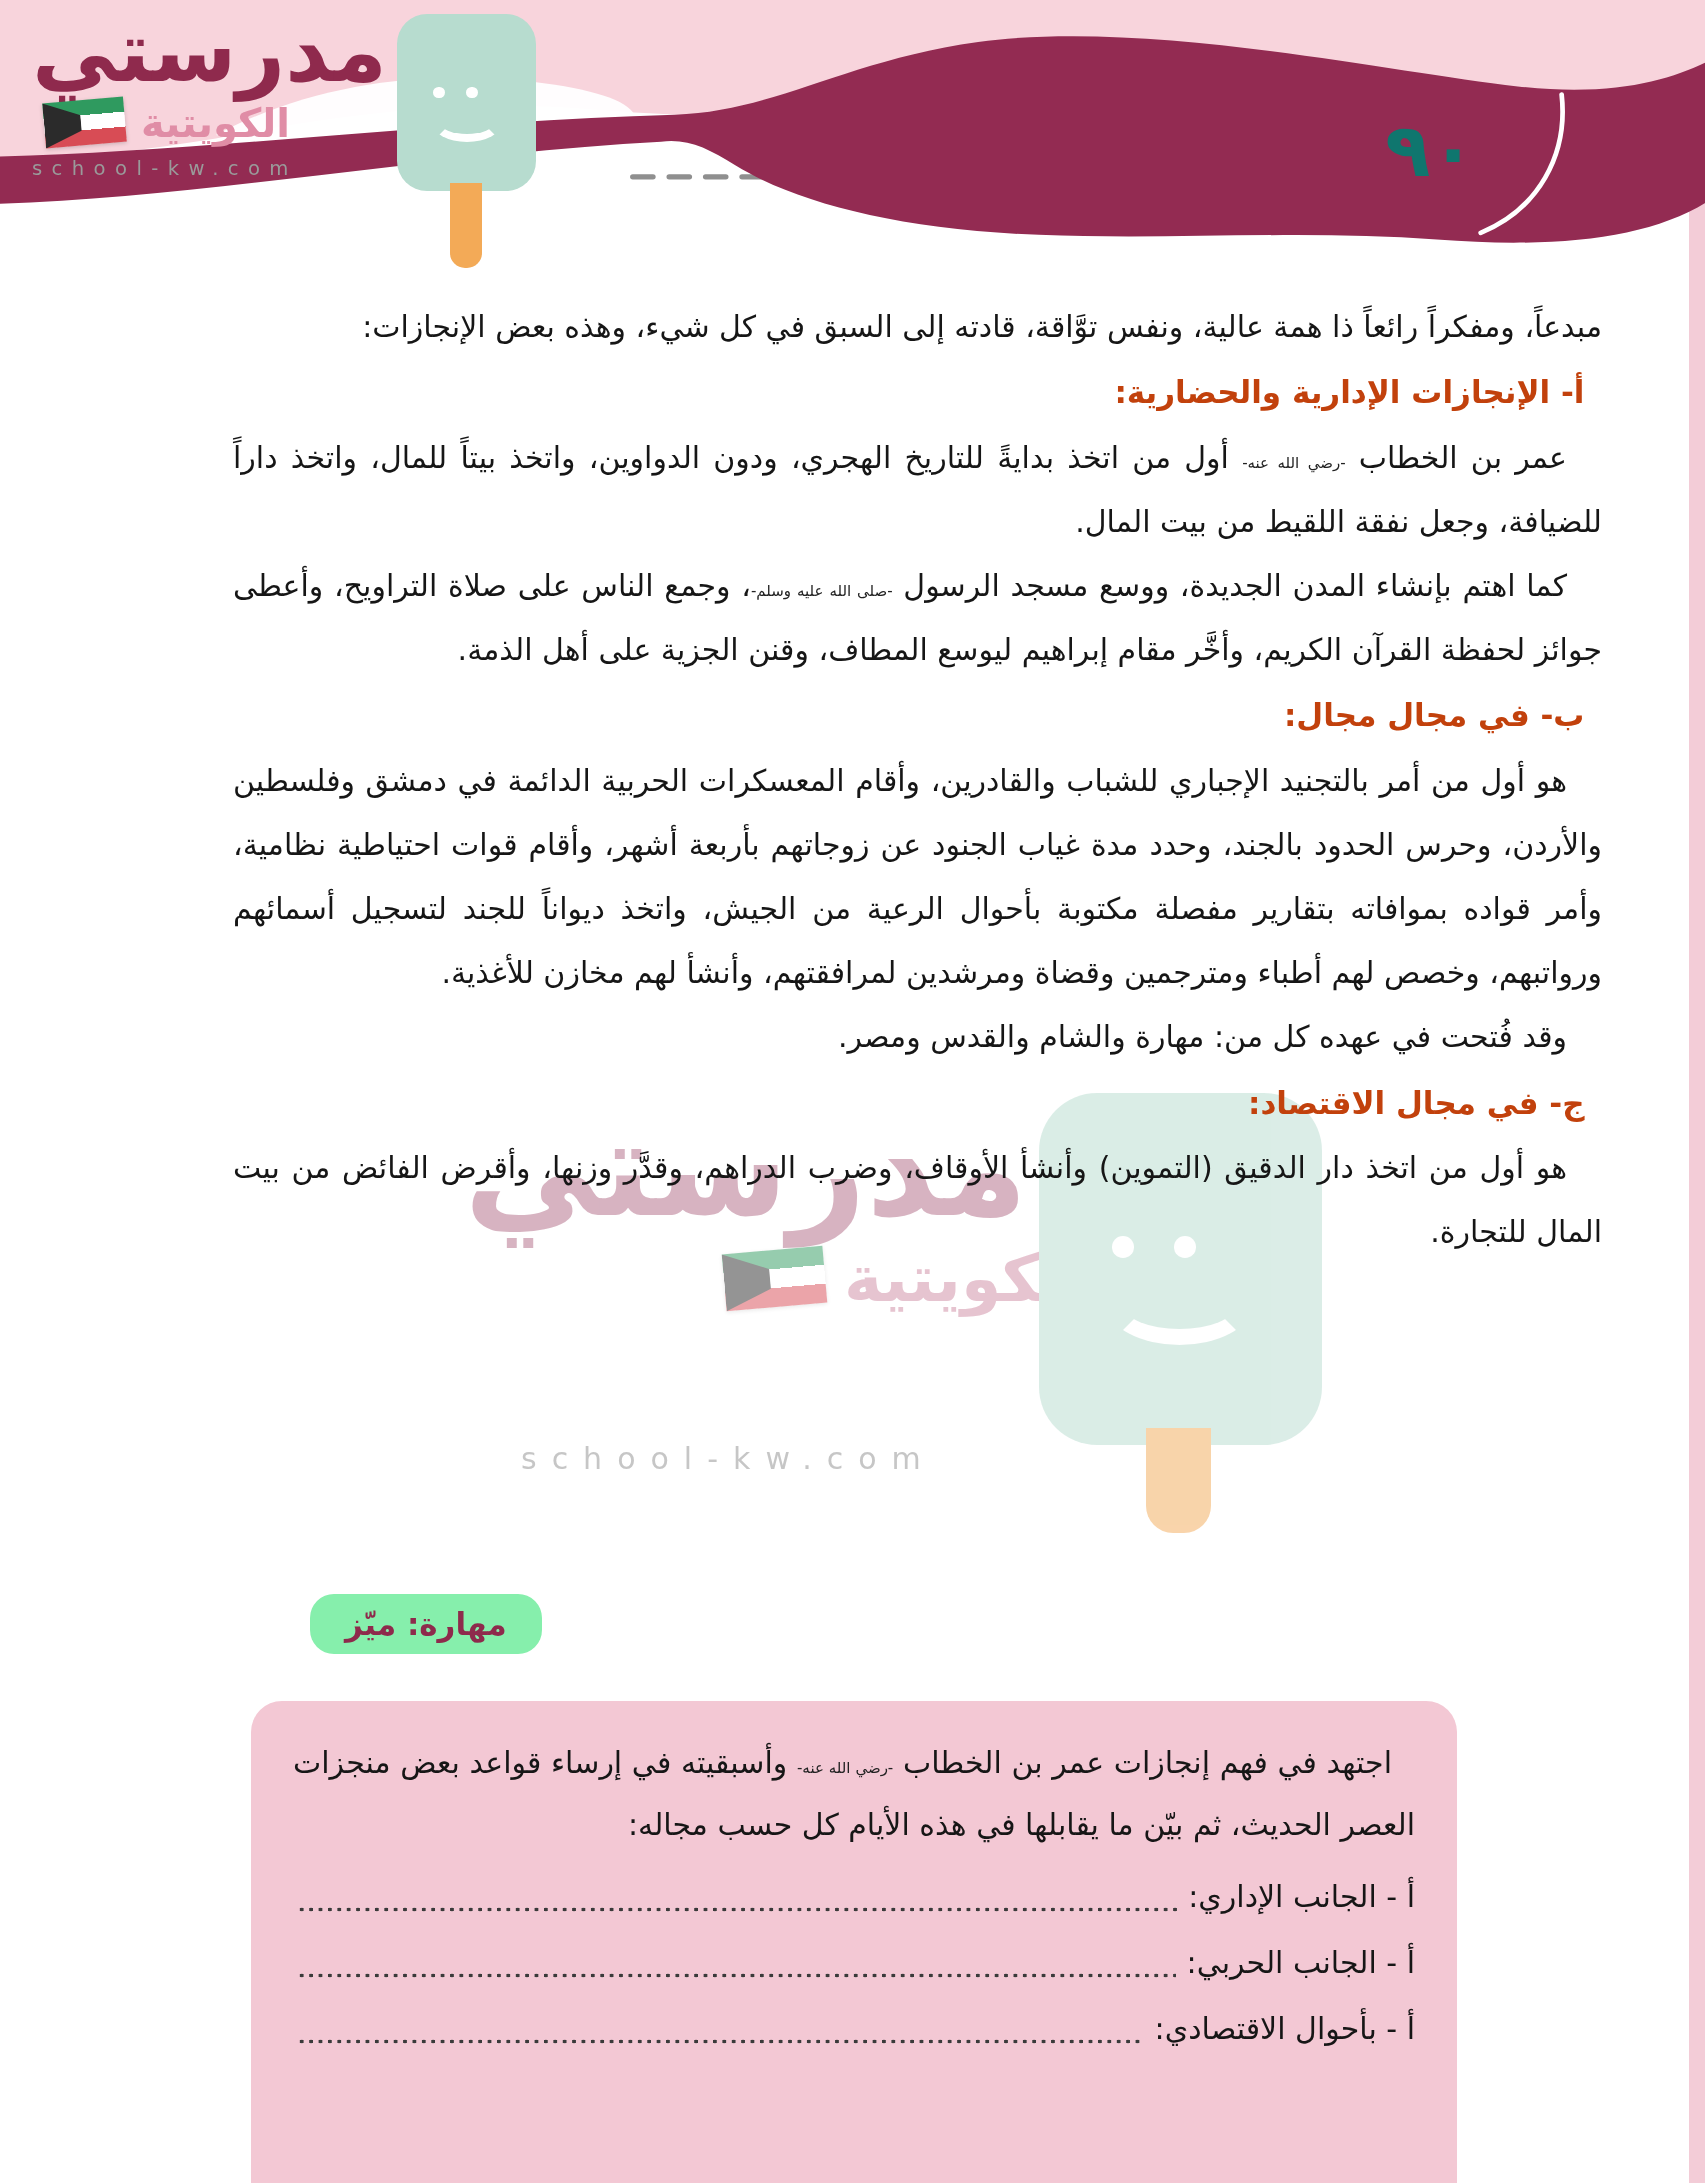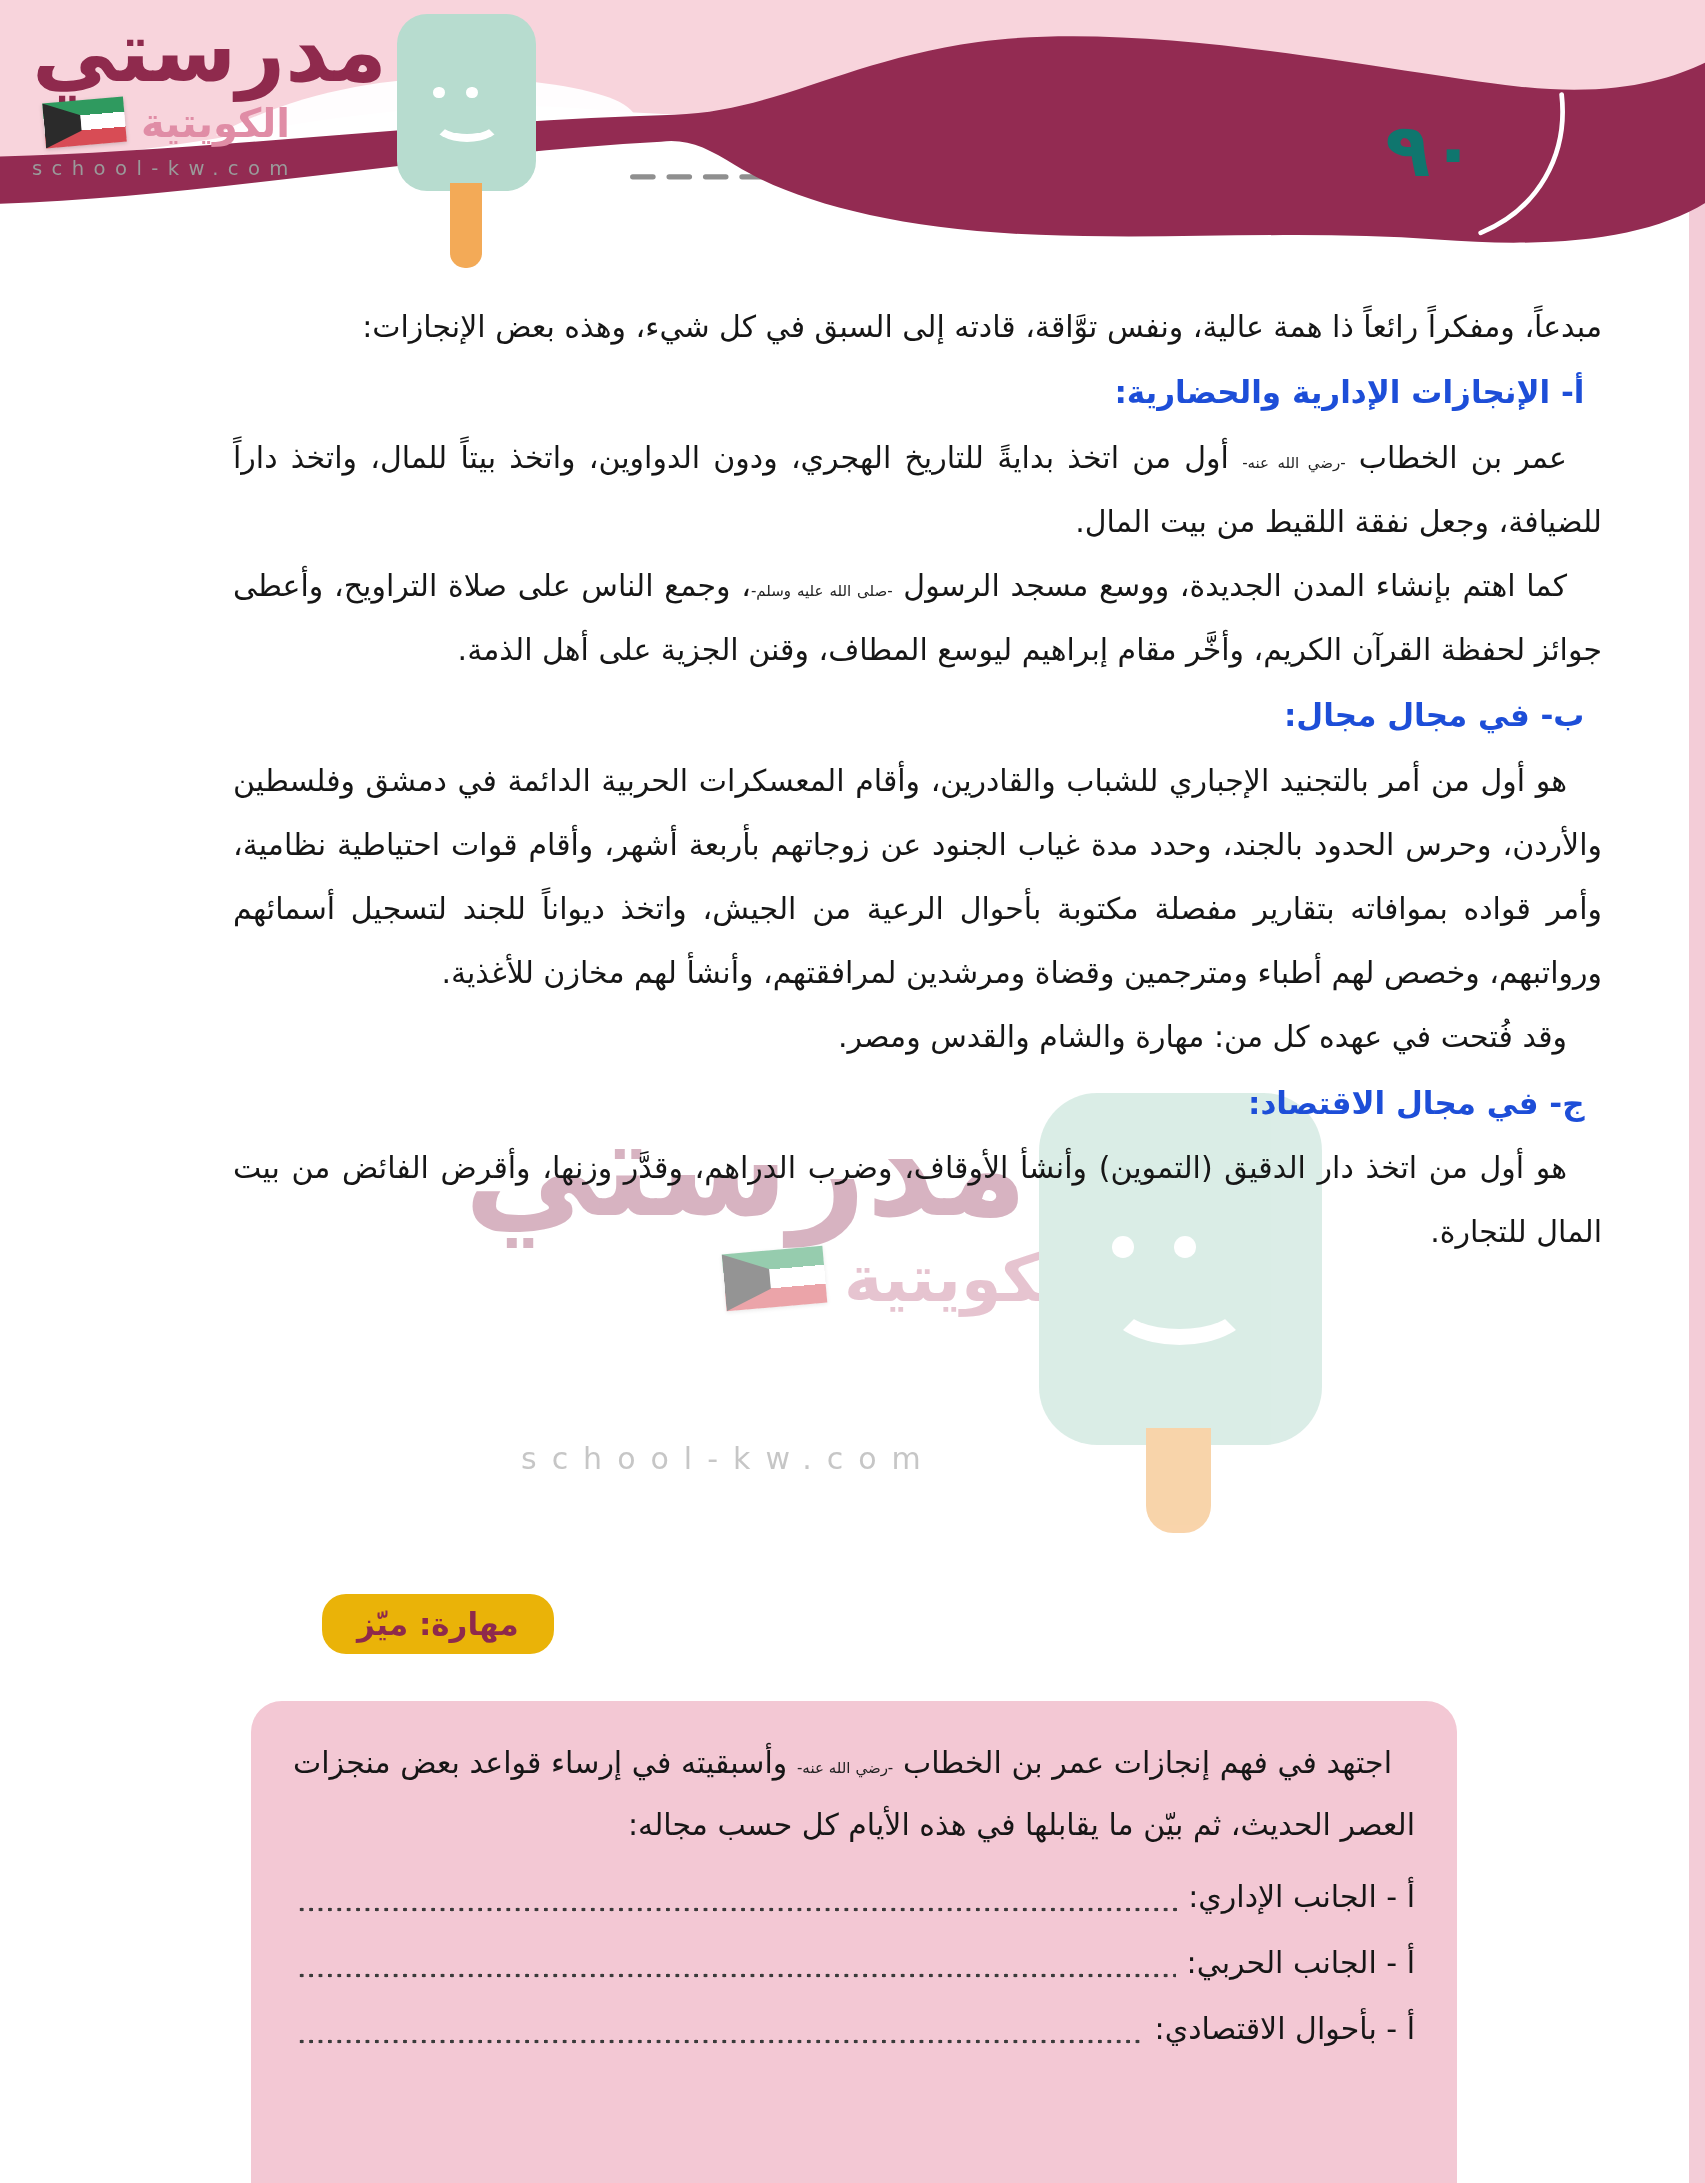--- a/index.html
+++ b/index.html
@@ -49,27 +49,27 @@
             background:#b7dccf; border-radius:58px; }
   .wm-pop .pop-eye { width:21.6px; height:21.6px; } 
   .wm-pop .pop-eye.e1 { left:73px; top:143px; } .wm-pop .pop-eye.e2 { left:135px; top:143px; }
   .wm-pop .pop-smile { left:69px; top:174px; width:143px; height:78px; border-width:16px; }
   .wm-pop .pop-stick { left:107px; top:335px; width:65px; height:105px; border-radius:0 0 27px 27px; }
 
   
   .content { position:absolute; right:104px; top:295px; width:1369px; z-index:2;
              direction:rtl; text-align:justify; font-size:30px; line-height:2.14; color:#161616; }
   .content p, .content h3 { margin:0; }
-  .heading { font-weight:bold; font-size:31px; text-indent:17.5px; color:#1d4ed8; }
+  .heading { font-weight:bold; font-size:31px; text-indent:17.5px; color:#c2410c; }
   .para.indent { text-indent:35px; }
   .honorific { font-size:0.5em; color:#222; }
 
   
-  .skill-pill { position:absolute; left:322px; top:1594px; z-index:2; direction:rtl;
-                background:#eab308; color:#8e2a4c; font-weight:bold; font-size:31px;
+  .skill-pill { position:absolute; left:310px; top:1594px; z-index:2; direction:rtl;
+                background:#86efac; color:#8e2a4c; font-weight:bold; font-size:31px;
                 padding:12px 35px; border-radius:24px; }
 
   
   .exercise-box { position:absolute; left:251px; top:1701px; width:1206px; height:512px; z-index:2;
                   background:#f3c8d4; border-radius:31px; padding:31px 42px 24px;
                   direction:rtl; font-size:30px; color:#161616; }
   .ex-intro { text-align:justify; line-height:2.05; text-indent:23px; }
   .ex-item { display:flex; align-items:flex-end; margin-top:15px; height:51px; }
   .ex-label { white-space:nowrap; line-height:1.6;margin-top:17px; }
   .dots { flex:1 1 auto; height:30px; margin:0 10.8px 6.7px 4px;

